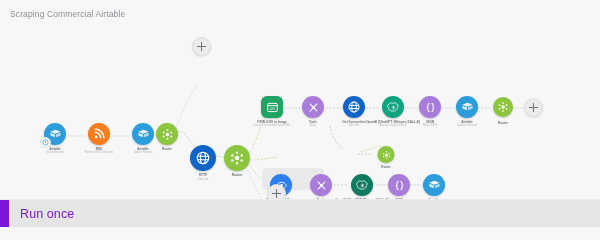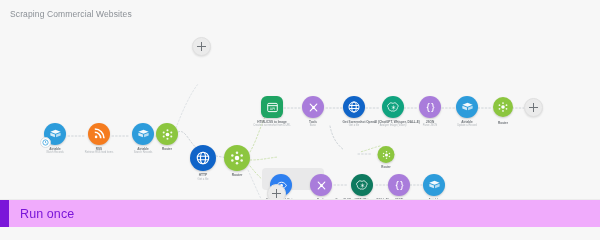--- a/index.html
+++ b/index.html
@@ -90,37 +90,37 @@
   }
   .plus-btn::before, .plus-btn::after {
     content: ""; position: absolute; background: #6f7479;
   }
   .plus-btn::before { width: 9px; height: 1.4px; }
   .plus-btn::after  { width: 1.4px; height: 9px; }
 
   
   #run-bar {
     position: absolute; left: 0; bottom: 0; width: 600px; height: 28px;
-    background: #f0abfc;
+    background: #e5e5e5;
     border-top: 1px solid #ececec;
     display: flex; align-items: center;
   }
   #run-accent {
     width: 9px; height: 28px; background: #7b16d9; flex: 0 0 9px;
   }
   #run-once-button {
     margin-left: 11px; font-size: 12.5px; color: #7b16d9;
     letter-spacing: .1px; cursor: pointer; white-space: nowrap;
   }
 </style>
 </head>
 <body>
 
 <div id="app-header">
-  <div id="scenario-title">Scraping Commercial Websites</div>
+  <div id="scenario-title">Scraping Commercial Airtable</div>
 </div>
 
 <div id="canvas">
 
   <svg id="wires" viewBox="0 0 600 171">
     <g fill="none" stroke="#cfd4d8" stroke-width="1" stroke-linecap="round">
 
       <path d="M68,108 L86,108" stroke-dasharray="1.6 2"></path>
       <path d="M112,108 L130,108" stroke-dasharray="1.6 2"></path>
       <path d="M156,108 L170,108" stroke-dasharray="1.6 2"></path>

